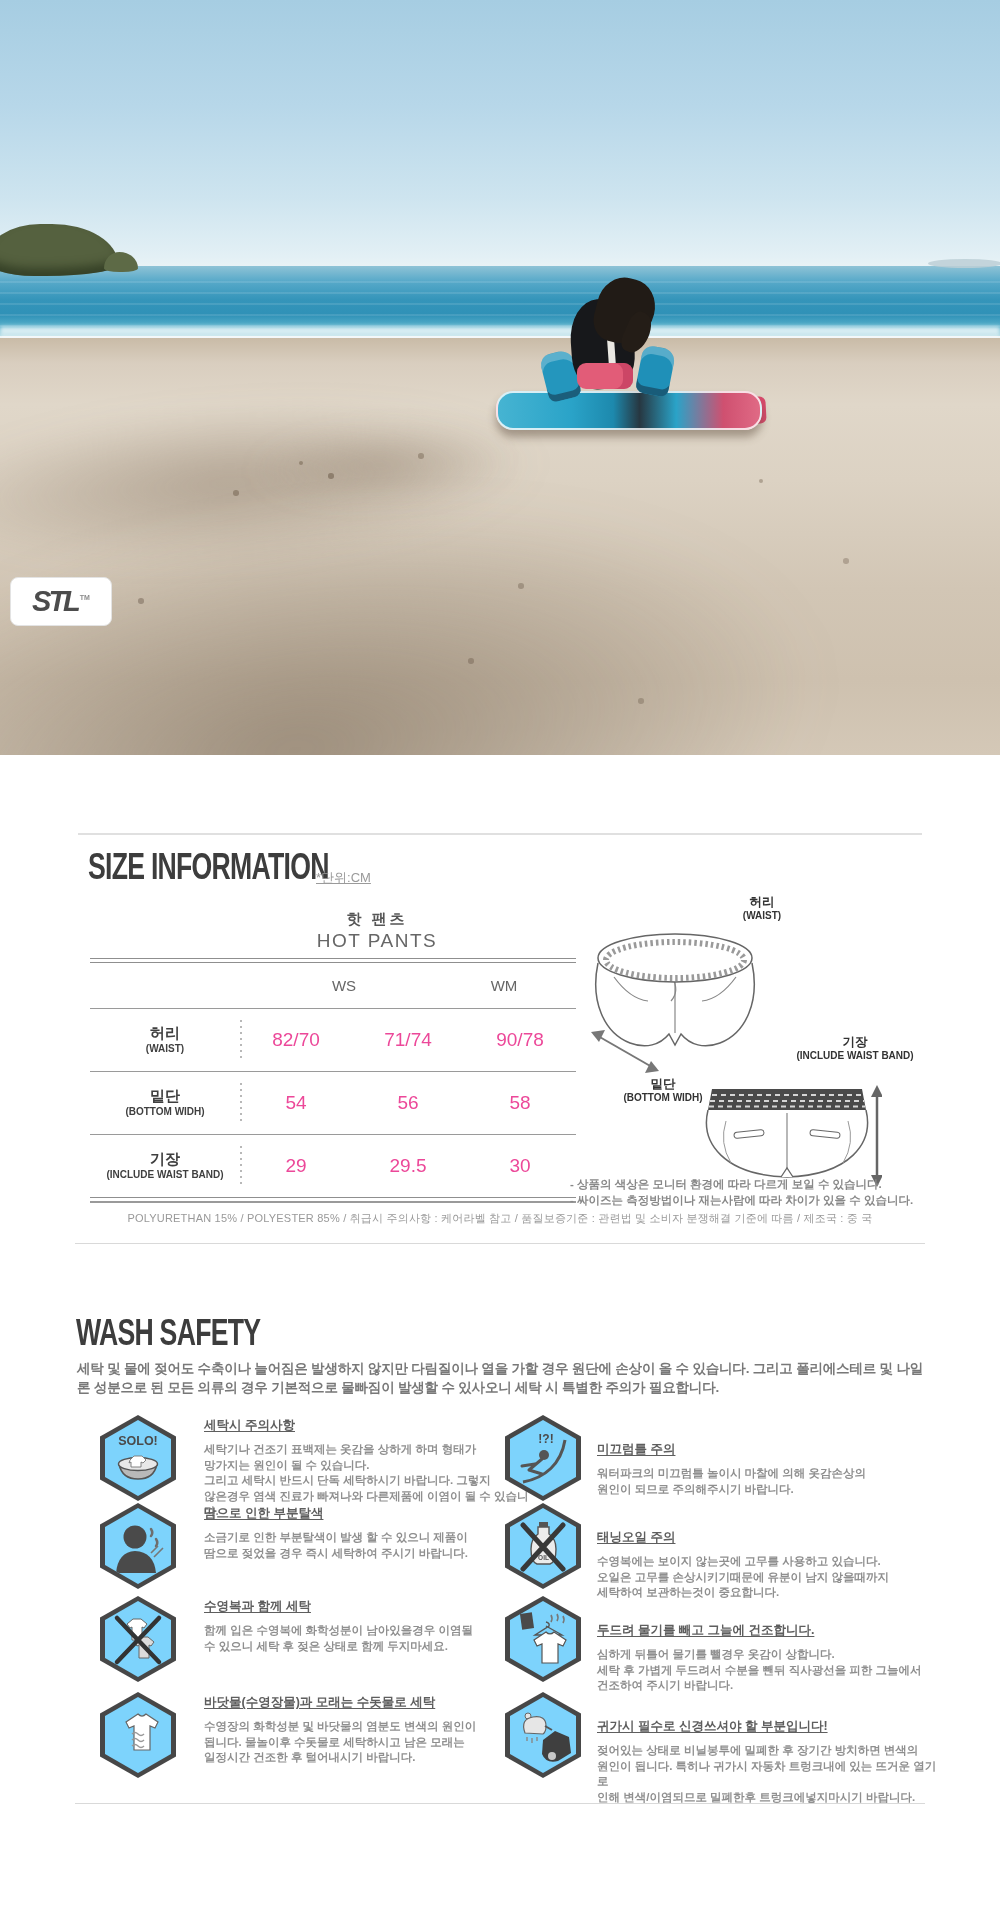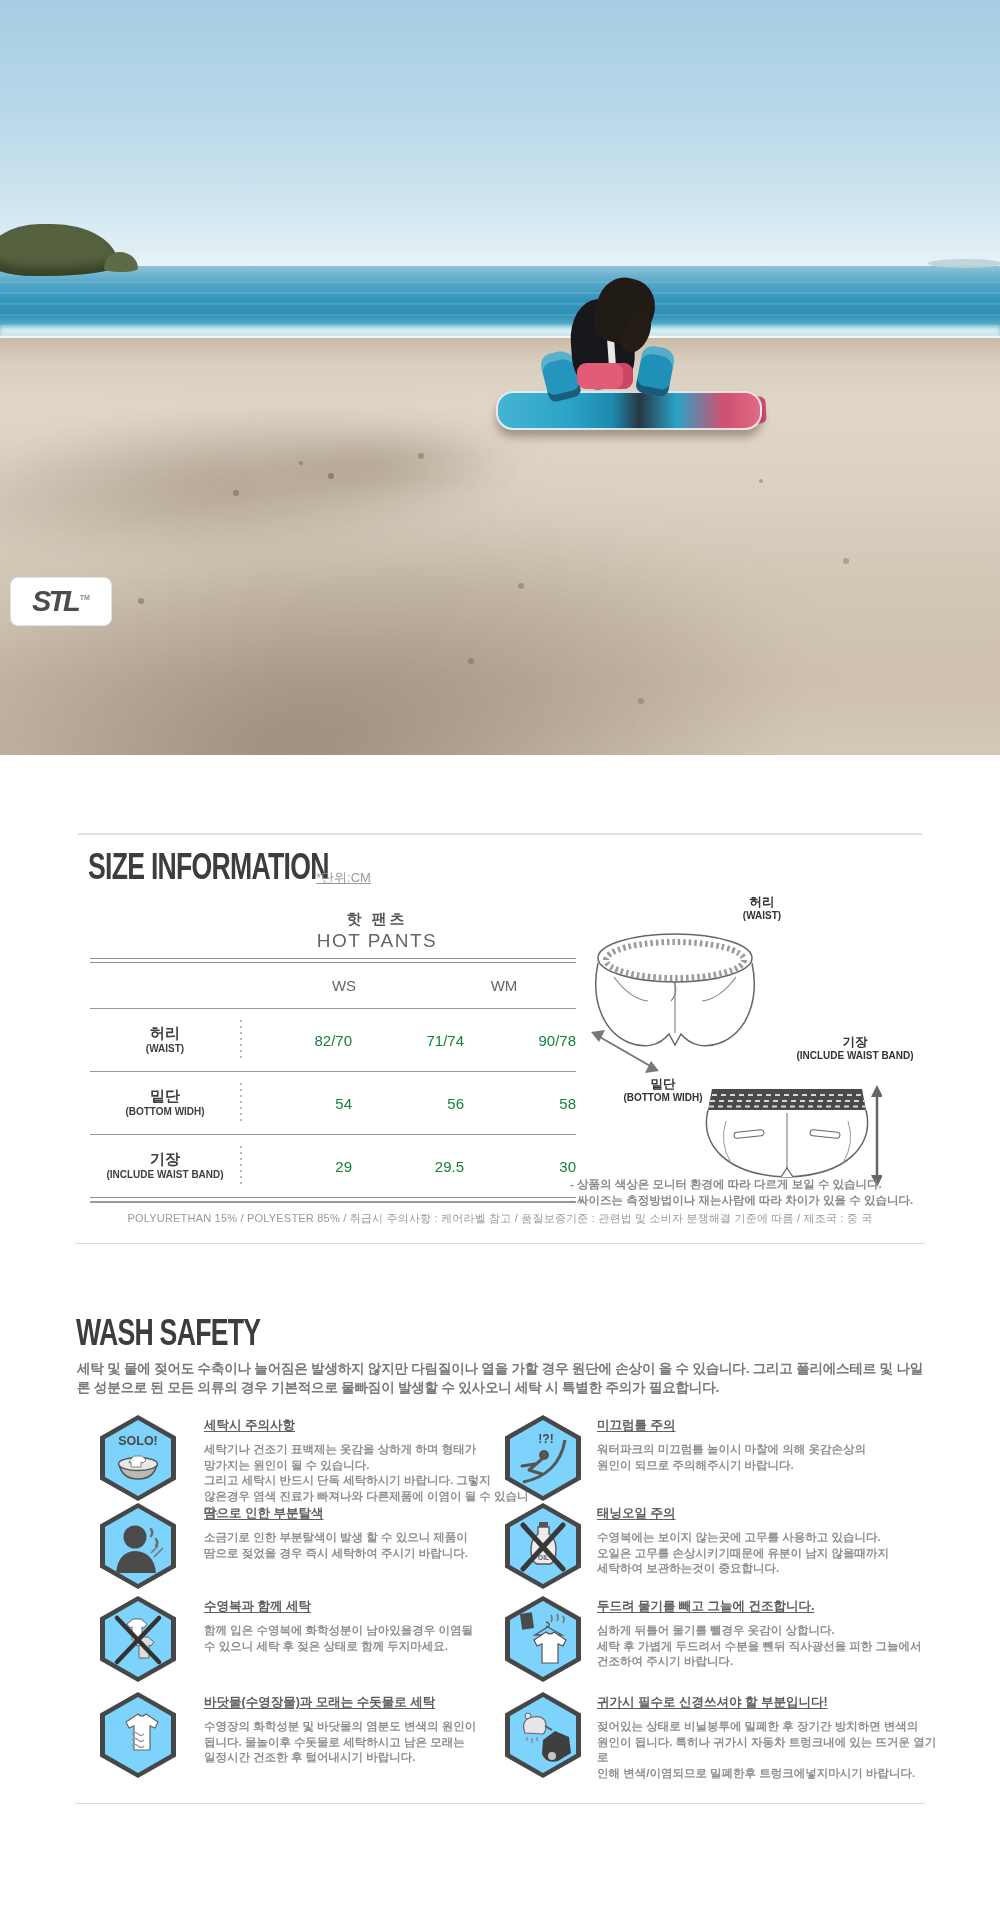--- a/index.html
+++ b/index.html
@@ -80,21 +80,21 @@
   .t-head{height:45px;gap:48px;}
   .t-body{height:62px;}
   .t-body::after{content:'';position:absolute;left:150px;top:18%;height:64%;width:2px;
     background:repeating-linear-gradient(to bottom,#b8b8b8 0 2px,transparent 2px 6px);}
   .t-row.last{border-bottom:none;}
   .tbl-bottom{height:3px;border-top:1px solid #8f8f8f;border-bottom:2px solid #9a9a9a;}
   .col-h{text-align:center;font-size:15px;color:#666;}
   .lbl{text-align:center;line-height:1.25;}
   .lbl-ko{font-size:15px;font-weight:bold;color:#3f3f3f;}
   .lbl-en{font-size:10px;font-weight:bold;color:#3f3f3f;}
-  .val{text-align:right;font-size:15px;color:#15803d;}
+  .val{text-align:center;font-size:19px;color:#ec4899;}
 
   
   .diagrams{position:absolute;left:580px;top:140px;width:420px;height:300px;}
   .dlabel{position:absolute;text-align:center;line-height:1.2;}
   .dlabel .ko{font-size:12.5px;font-weight:bold;color:#333;}
   .dlabel .en{font-size:10px;font-weight:bold;color:#333;}
   .dlabel-waist{left:132px;top:0;width:100px;}
   .dlabel-bottom{left:28px;top:182px;width:110px;}
   .dlabel-length{left:200px;top:140px;width:150px;}
   .d1{position:absolute;left:8px;top:30px;}
@@ -104,21 +104,21 @@
   .materials{position:absolute;left:75px;top:456px;width:850px;text-align:center;font-size:11px;color:#999;letter-spacing:.2px;}
 
   
   .wash-intro{position:absolute;left:77px;top:604px;width:846px;font-size:13.5px;font-weight:bold;color:#787878;
     line-height:19px;text-align:justify;letter-spacing:-.2px;}
   .ws-item{position:absolute;display:flex;align-items:flex-start;}
   .ws-item .txt{padding-top:2px;}
   .ws-title{font-size:12.5px;font-weight:bold;color:#5e5e5e;text-decoration:underline;text-underline-offset:2px;}
   .ws-text{margin-top:8px;font-size:11.5px;font-weight:bold;color:#8f8f8f;line-height:15.5px;white-space:pre-line;}
   .col-l{left:100px;} .col-l .hex{margin-right:28px;} .col-l .txt{width:330px;}
-  .col-r{left:505px;} .col-r .hex{margin-right:16px;} .col-r .txt{width:340px;}
+  .col-r{left:505px;} .col-r .hex{margin-right:16px;} .col-r .txt{width:340px;margin-top:24px;}
   .r1{top:660px;} .r2{top:748px;} .r3{top:841px;} .r4{top:937px;}
   .hex{width:76px;height:86px;flex:0 0 76px;clip-path:polygon(50% 0,100% 25%,100% 75%,50% 100%,0 75%,0 25%);
     background:#474747;display:flex;align-items:center;justify-content:center;}
   .hex-in{width:66px;height:76px;clip-path:polygon(50% 0,100% 25%,100% 75%,50% 100%,0 75%,0 25%);
     background:#7dd3fc;display:flex;align-items:center;justify-content:center;}
   svg text{font-family:"Liberation Sans",sans-serif;}
 </style>
 </head>
 <body>
 

